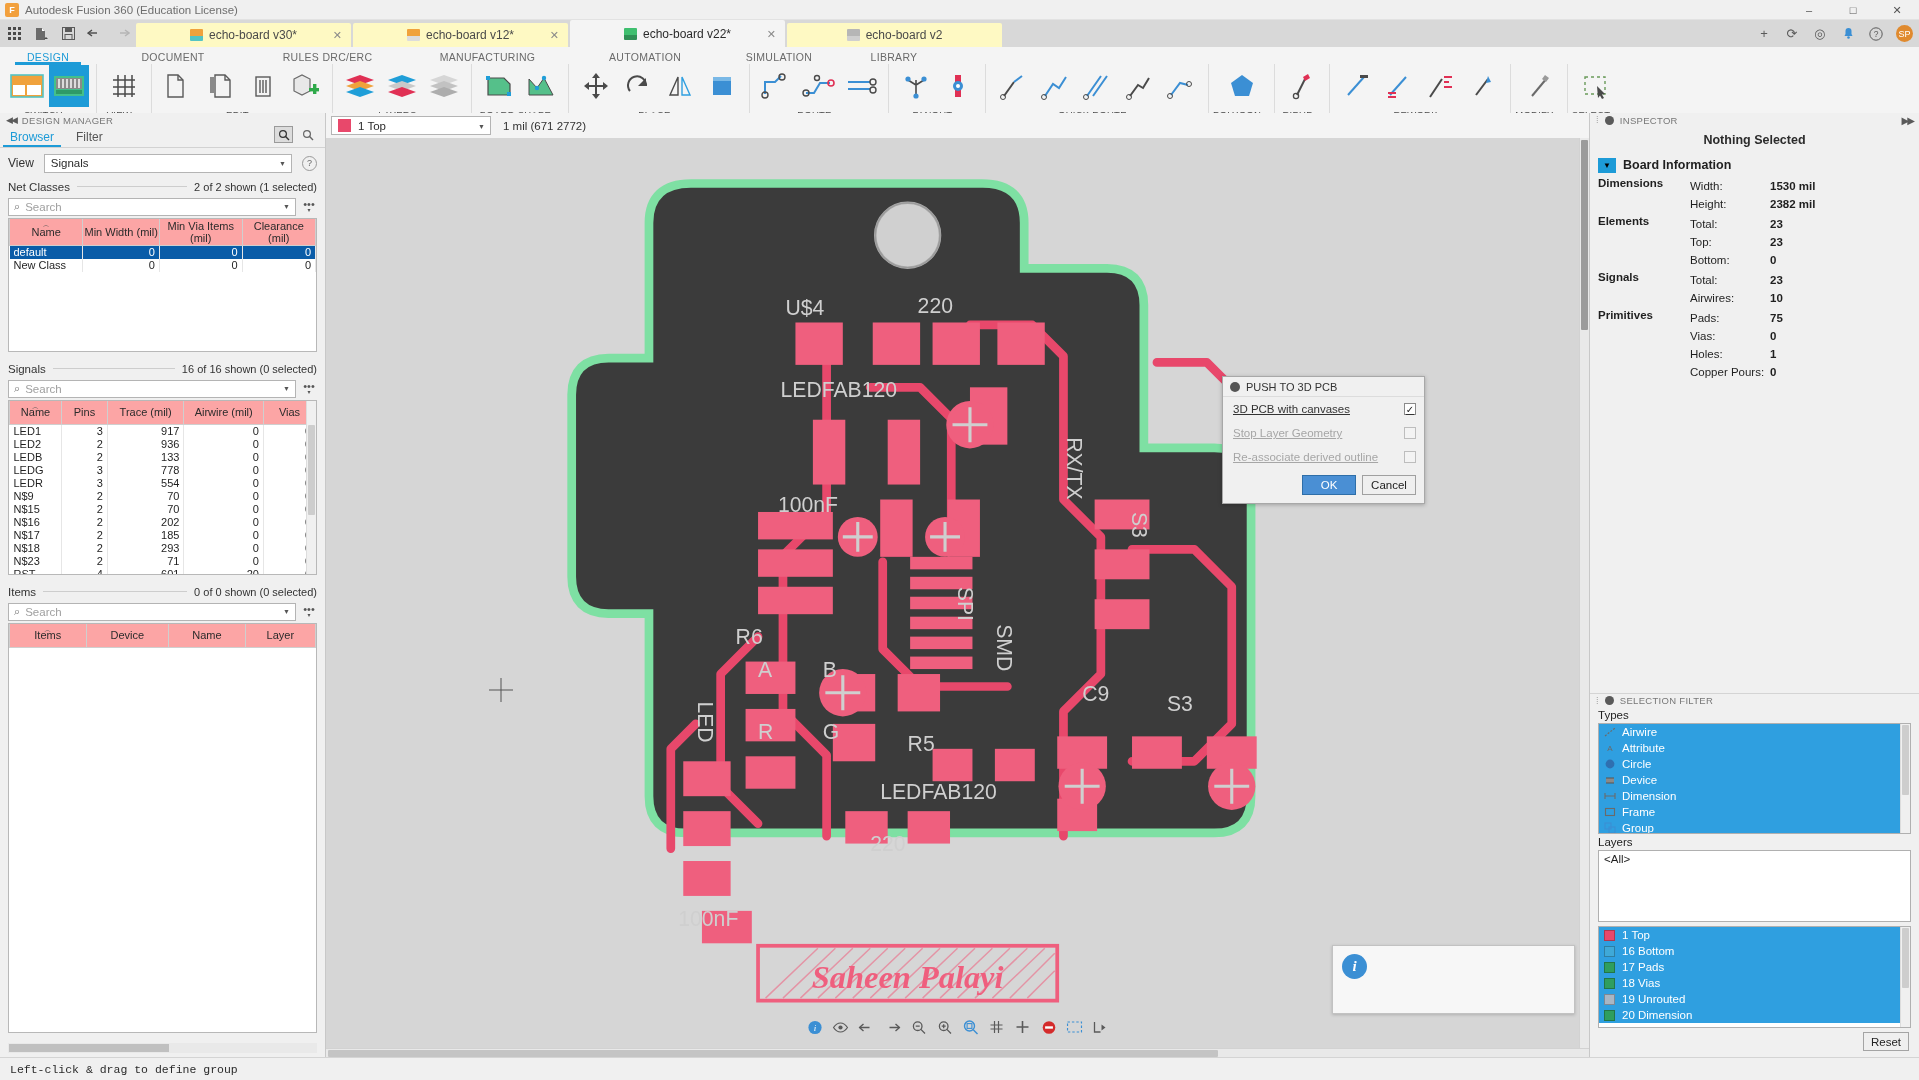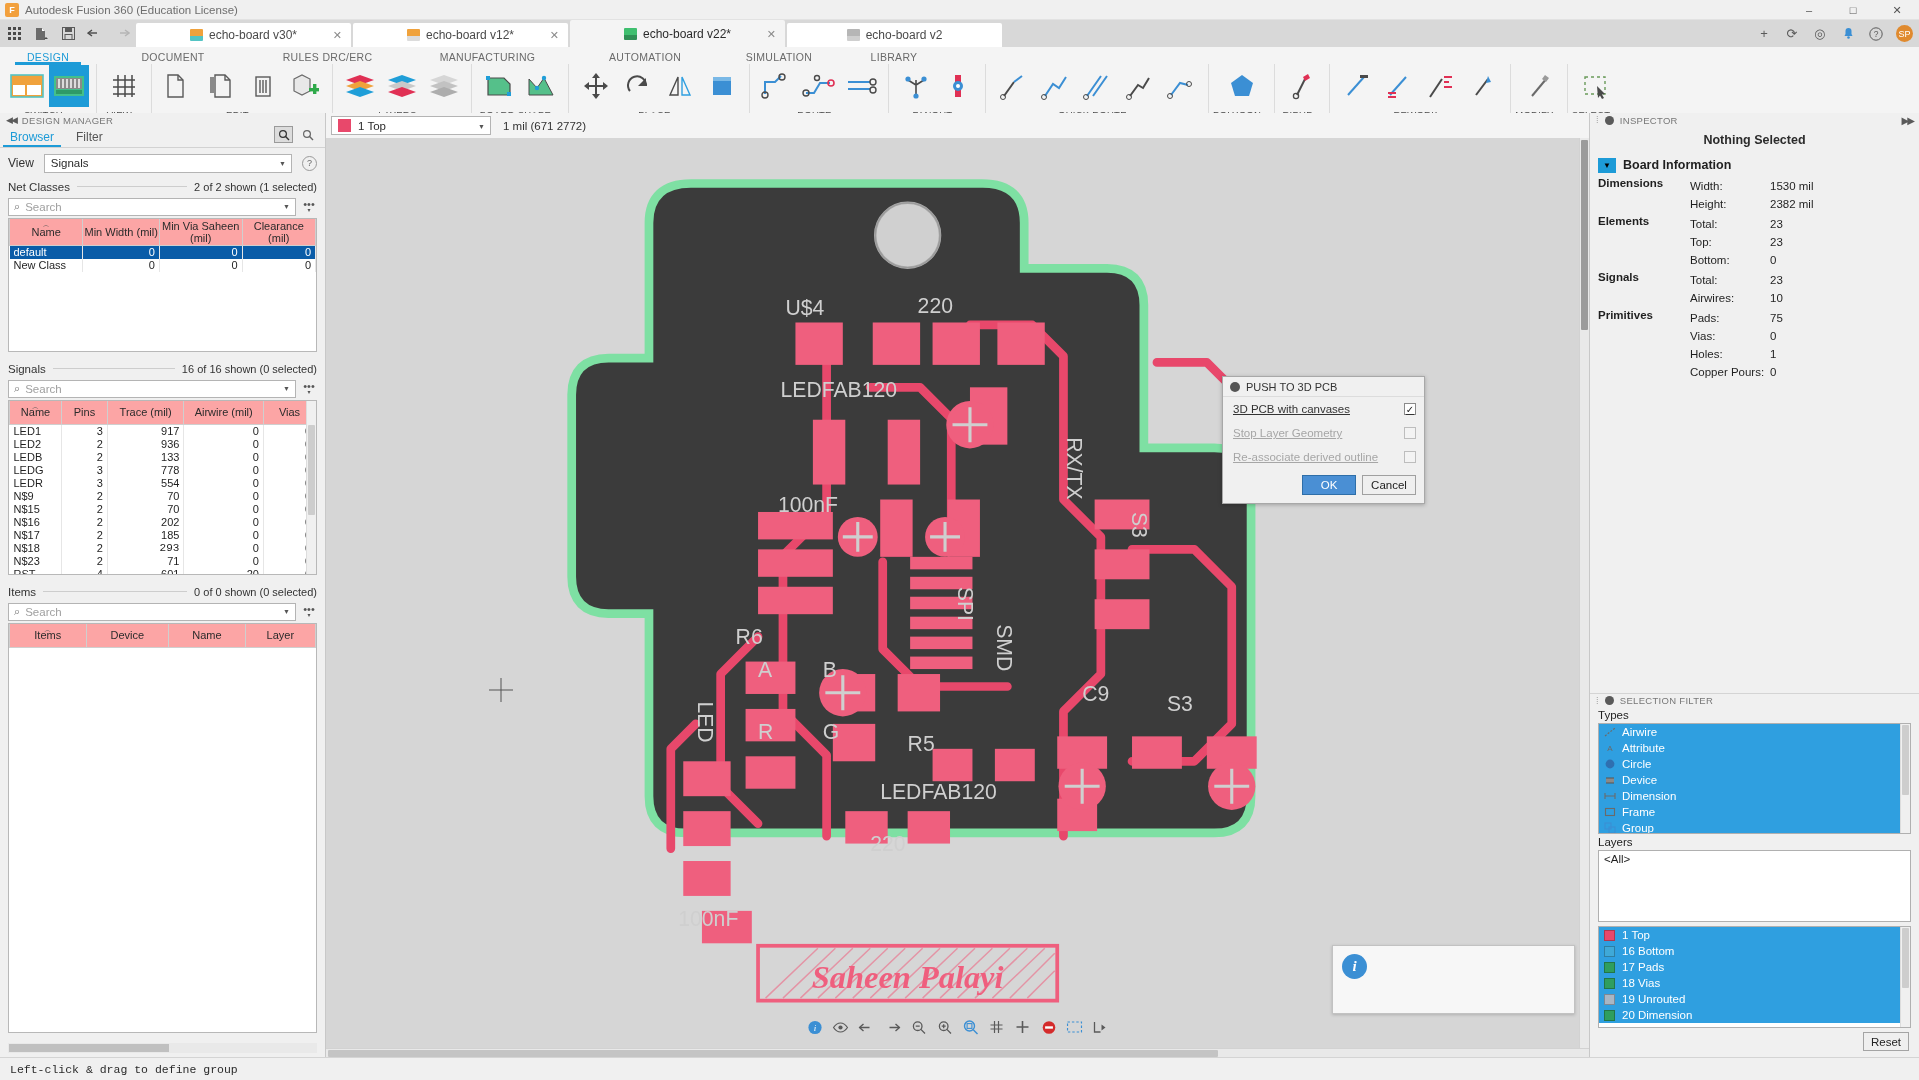--- a/index.html
+++ b/index.html
@@ -29,21 +29,21 @@
   .win-btn{ width:44px;height:20px;display:flex;align-items:center;justify-content:center;
             font-size:11px;color:#555; }
 
   
   #tabstrip{
     height:27px;background:#d8d8d8;display:flex;align-items:flex-end;position:relative;
   }
   #qat{ display:flex;align-items:center;height:27px;padding:0 6px;gap:11px;background:#d8d8d8; }
   .qat-ico{ width:16px;height:16px;display:flex;align-items:center;justify-content:center;color:#4a4a4a; }
   .doc-tab{
-    height:24px;min-width:215px;background:#ffffff;display:flex;align-items:center;
+    height:24px;min-width:215px;background:#fef9c3;display:flex;align-items:center;
     justify-content:center;position:relative;margin-right:2px;color:#4a4a4a;font-size:12px;
     border-top-left-radius:2px;border-top-right-radius:2px;
   }
   .doc-tab.active{ background:#f4f4f4;height:27px;color:#2b2b2b; }
   .doc-tab .tab-ico{ width:13px;height:12px;margin-right:6px;border-radius:1px;flex:0 0 auto; }
   .doc-tab .tab-x{ position:absolute;right:9px;top:50%;transform:translateY(-50%);
                    font-size:11px;color:#8a8a8a; }
   #tabstrip-right{ margin-left:auto;display:flex;align-items:center;height:27px;padding-right:6px;gap:12px; }
   .tr-ico{ width:16px;height:16px;display:flex;align-items:center;justify-content:center;color:#5a5a5a;font-size:13px; }
   .avatar{ width:17px;height:17px;border-radius:50%;background:#e08a2e;color:#fff;font-size:9px;
@@ -163,21 +163,21 @@
   #insp-head .expand{ margin-left:auto;color:#5a5a5a;font-size:10px;letter-spacing:-2px; }
   #nothing-sel{ text-align:center;font-size:12.5px;font-weight:bold;color:#2b2b2b;padding:6px 0 8px; }
   #board-info-head{ display:flex;align-items:center;gap:7px;padding:0 8px;height:20px; }
   .tri-btn{ width:18px;height:15px;background:#1d9bd7;display:flex;align-items:center;justify-content:center;color:#000;font-size:8px; }
   #board-info-head .t{ font-weight:bold;font-size:12.5px;color:#1f1f1f; }
   .bi-group{ display:flex;padding:2px 0 0 0; }
   .bi-group .gname{ width:100px;font-weight:bold;font-size:11.5px;color:#1f1f1f;padding-left:8px; }
   .bi-rows{ flex:1; }
   .bi-row{ display:flex;height:18px;align-items:center;font-size:11.5px;color:#1f1f1f; }
   .bi-row .k{ width:80px; }
-  .bi-row .v{ flex:1; }
+  .bi-row .v{ flex:1;font-weight:bold; }
   #selfilter-head{ height:14px;display:flex;align-items:center;padding:0 6px;font-size:9.5px;color:#777;
                    letter-spacing:.3px;gap:6px;border-top:1px solid #d4d4d4; }
   #selfilter-head .dot{ width:9px;height:9px;border-radius:50%;background:#5a5a5a; }
   .subhead{ font-size:11.5px;color:#222;padding:2px 0 2px 8px; }
   .listbox{ margin:0 8px;border:1px solid #b0b0b0;background:#fff;position:relative;overflow:hidden; }
   .litem{ height:16px;display:flex;align-items:center;padding:0 5px;gap:6px;font-size:11.5px;color:#1f1f1f; }
   .litem.on{ background:#2f9fe0;color:#fff; }
   .lico{ width:12px;height:12px;flex:0 0 auto; }
   .layerbox{ margin:0 8px;border:1px solid #b0b0b0;background:#fff;position:relative;overflow:hidden; }
   .lrow{ height:16px;display:flex;align-items:center;padding:0 5px;gap:7px;font-size:11.5px;color:#fff;background:#2f9fe0; }
@@ -690,21 +690,21 @@
         <span class="car">▼</span>
       </div>
       <div class="dots">•••<span style="font-size:6px">▾</span></div>
     </div>
     <div class="tbl-wrap" style="height:134px">
       <table class="grid" id="nc-table">
         <thead>
           <tr>
             <th style="width:24%"><span class="sortcar">︿</span><span>Name</span></th>
             <th style="width:25%"><span>Min Width (mil)</span></th>
-            <th style="width:27%"><span>Min Via Saheen (mil)</span></th>
+            <th style="width:27%"><span>Min Via Items (mil)</span></th>
             <th style="width:24%"><span>Clearance (mil)</span></th>
           </tr>
         </thead>
         <tbody id="nc-body">
             <tr class="sel">
               <td style="text-align: left;">default</td>
               <td style="text-align: right;">0</td>
               <td style="text-align: right;">0</td>
               <td style="text-align: right;">0</td>
             </tr>
@@ -802,21 +802,21 @@
             <tr>
               <td style="text-align: left;">N$17</td>
               <td style="text-align: right;">2</td>
               <td style="text-align: right;">185</td>
               <td style="text-align: right;">0</td>
               <td style="text-align: right;">0</td>
             </tr>
             <tr>
               <td style="text-align: left;">N$18</td>
               <td style="text-align: right;">2</td>
-              <td style="text-align: right; font-family: Liberation Mono, monospace;">293</td>
+              <td style="text-align: right;">293</td>
               <td style="text-align: right;">0</td>
               <td style="text-align: right;">0</td>
             </tr>
             <tr>
               <td style="text-align: left;">N$23</td>
               <td style="text-align: right;">2</td>
               <td style="text-align: right;">71</td>
               <td style="text-align: right;">0</td>
               <td style="text-align: right;">0</td>
             </tr>

